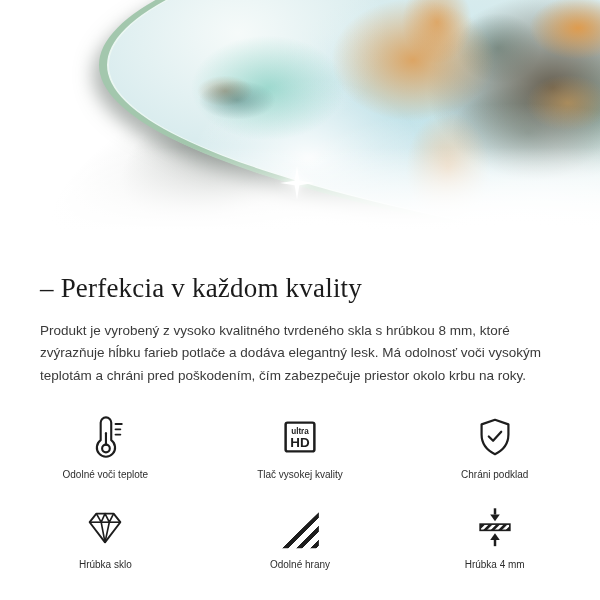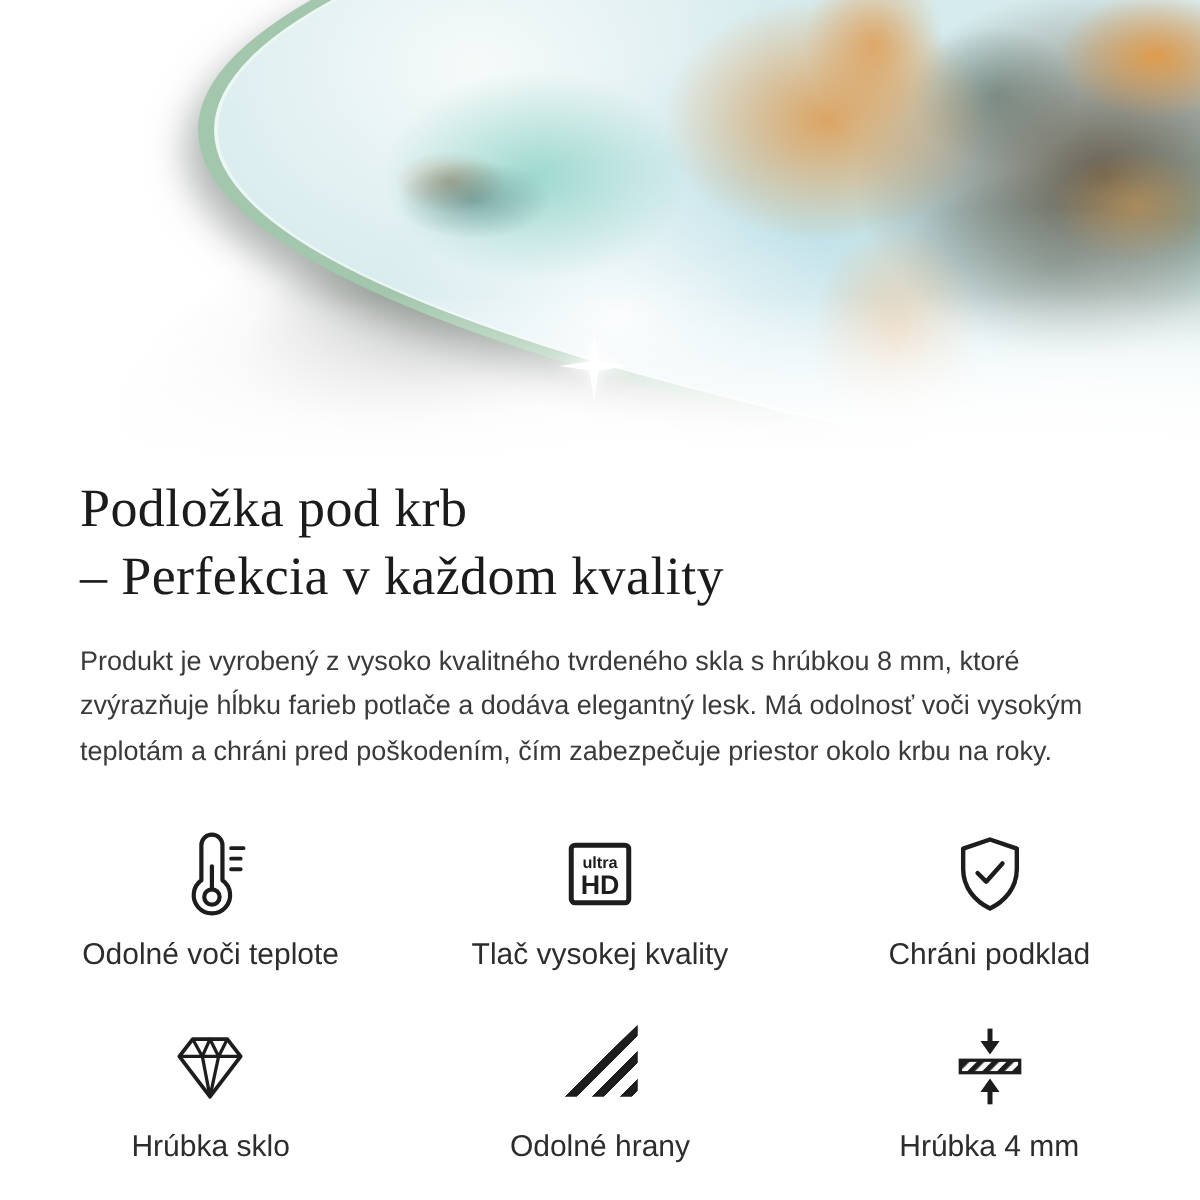--- a/index.html
+++ b/index.html
@@ -90,29 +90,29 @@
 
   
   .features {
     margin-top: 26px;
     padding: 0 8px;
     display: grid;
     grid-template-columns: repeat(3, 1fr);
     row-gap: 24px;
   }
   .feature { display: flex; flex-direction: column; align-items: center; }
-  .icon-box { height: 46px; display: flex; align-items: flex-start; justify-content: center; color: var(--icon-stroke, #1d1d1d); }
+  .icon-box { height: 46px; display: flex; align-items: flex-end; justify-content: center; color: var(--icon-stroke, #1d1d1d); }
   .icon-box svg { color: var(--icon-stroke, #1d1d1d); }
   .icon-box svg text {
     font-family: "Liberation Sans", "DejaVu Sans", sans-serif;
     fill: currentColor;
   }
   .feature-label {
     margin-top: 9px;
-    font-size: 15px;
+    font-size: 10px;
     color: var(--label-color, #2d2d2d);
     text-align: center;
   }
   .stripes {
     width: 42px; height: 40px;
     clip-path: polygon(5% 95%, 95% 5%, 95% 95%);
     background: repeating-linear-gradient(135deg,
       var(--icon-stroke, #1d1d1d) 0 4.2px,
       transparent 4.2px 9.8px);
   }
@@ -124,21 +124,21 @@
   <div class="ground-shadow"></div>
   <div class="glass"></div>
   <div class="hero-fade"></div>
   <svg class="sparkle" width="36" height="36" viewBox="0 0 36 36">
     <path d="M18 1 L20.3 15.7 L35 18 L20.3 20.3 L18 35 L15.7 20.3 L1 18 L15.7 15.7 Z" fill="#ffffff"></path>
   </svg>
 </div>
 
 <div class="content">
   <h1>
-    <span>Podložka pod krb</span><br>
+    <br>
     <span>– Perfekcia v každom kvality</span>
   </h1>
   <p class="description">Produkt je vyrobený z vysoko kvalitného tvrdeného skla s hrúbkou 8 mm, ktoré zvýrazňuje hĺbku farieb potlače a dodáva elegantný lesk. Má odolnosť voči vysokým teplotám a chráni pred poškodením, čím zabezpečuje priestor okolo krbu na roky.</p>
 </div>
 
 <div class="features">
 
   <div class="feature">
     <div class="icon-box">
       <svg width="46" height="46" viewBox="0 0 48 48" fill="none" stroke="currentColor" stroke-width="2.2" stroke-linecap="round" stroke-linejoin="round">

